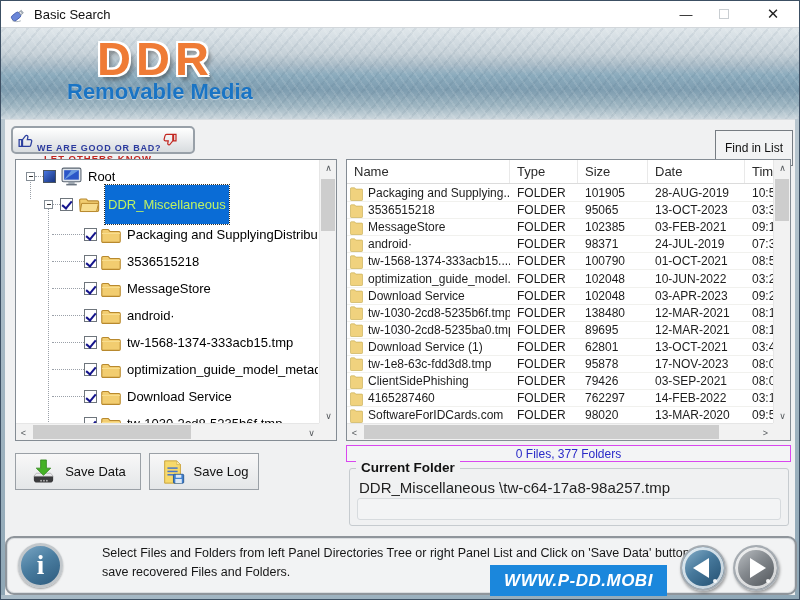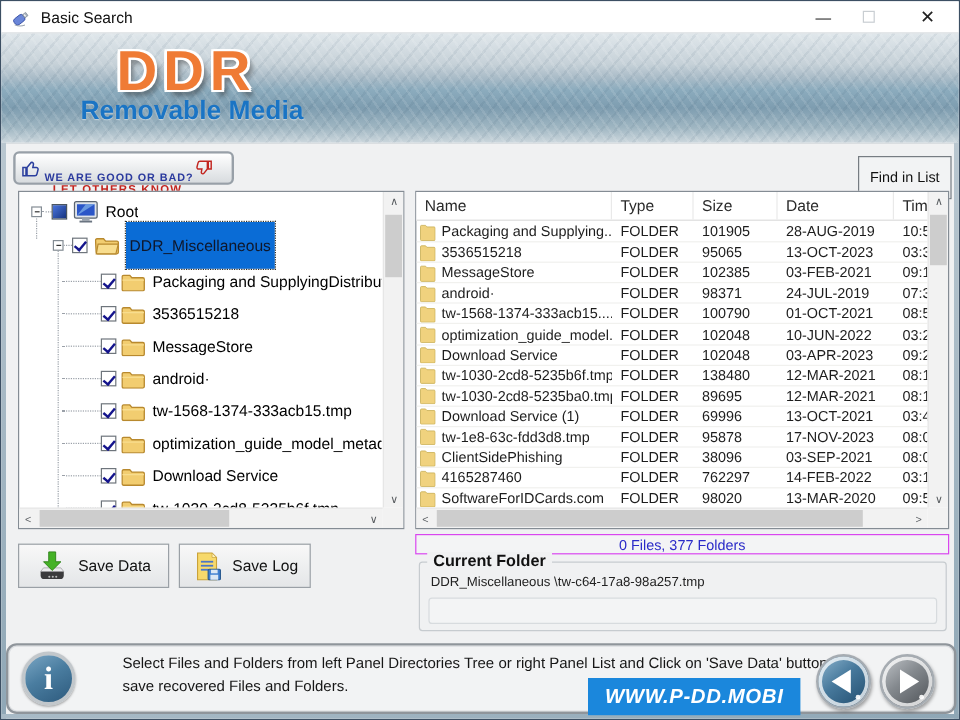--- a/index.html
+++ b/index.html
@@ -62,21 +62,21 @@
   
   .tree-row { position:absolute; height:22px; display:flex; align-items:center; white-space:nowrap; }
   .exp { width:9px; height:9px; border:1px solid #848c94; background:#fff; position:relative; flex:none; }
   .exp::after { content:""; position:absolute; left:1.5px; top:3.3px; width:4px; height:1px; background:#333; }
   .dstub { border-top:1px dotted #9aa0a8; height:1px; flex:none; }
   .cbx { width:13px; height:13px; background:#fff; border:1px solid #6e757c; position:relative; flex:none; }
   .cbx.checked::after { content:""; position:absolute; left:3px; top:0.5px; width:4px; height:8px;
     border-right:2px solid #14148c; border-bottom:2px solid #14148c; transform:rotate(40deg); }
   .cbx.filled { background:linear-gradient(135deg,#4a76e0,#16337e); border-color:#4a5560; }
   .tlabel { font-size:13px; color:#000; overflow:hidden; }
-  .tlabel.selected { background:#0a6cd6; color:#0f172a; padding:12px 3px; outline:1px dotted #30302a; }
+  .tlabel.selected { background:#0a6cd6; color:#bef264; padding:12px 3px; outline:1px dotted #30302a; }
   .vline { position:absolute; width:0; border-left:1px dotted #9aa0a8; }
   .tree-child { position:relative; height:27px; display:flex; align-items:center; white-space:nowrap; }
   .tree-children { position:absolute; top:61px; left:36px; right:18px; }
   .tree-child .dstub { width:32px; }
   .tree-child svg { margin:0 6px 0 4px; flex:none; }
 
   
   .thead { position:absolute; top:0; left:0; right:17px; height:24px; display:grid; grid-template-columns:163px 68px 70px 97px 1fr;
     border-bottom:1px solid #dcdcdc; background:#fff; }
   .thead .hc { font-size:13px; color:#2a2a2a; display:flex; align-items:center; padding-left:7px; border-right:1px solid #e9e9e9; }
@@ -85,21 +85,21 @@
   .trow .c { font-size:12px; color:#1d1d1d; padding-left:7px; white-space:nowrap; overflow:hidden; }
   .trow .name { display:flex; align-items:center; padding-left:3px; }
   .trow .name svg { flex:none; margin-right:5px; }
   .trow .name span { overflow:hidden; white-space:nowrap; }
 
   
   .statusbar { position:absolute; top:444px; left:345px; width:445px; height:17px; border:1px solid #d946ef; background:#f3f4f5;
     display:flex; align-items:center; justify-content:center; font-size:12px; color:#2a2ac8; z-index:6; }
   .groupbox { position:absolute; top:467px; left:348px; width:440px; height:58px; border:1px solid #c6cbcf; border-radius:3px; z-index:6; }
   .groupbox .legend { position:absolute; top:-9px; left:6px; background:#f0f1f2; padding:0 5px; font-size:13.5px; font-weight:bold; color:#111; }
-  .groupbox .path { position:absolute; left:9px; top:10px; font-size:11px; color:#222; }
+  .groupbox .path { position:absolute; left:9px; top:10px; font-size:15px; color:#222; }
   .groupbox .inner { position:absolute; left:7px; right:7px; top:29px; bottom:5px; border:1px solid #d7dbde; border-radius:3px; background:#f3f4f5; }
 
   
   .bigbtn { position:absolute; top:452px; height:37px; border:1px solid #9aa0a6; background:linear-gradient(#f8f8f8,#e4e6e8);
     display:flex; align-items:center; justify-content:center; gap:8px; font-size:13px; color:#111; z-index:6; }
   .bigbtn.save-data { left:14px; width:126px; }
   .bigbtn.save-log { left:148px; width:110px; }
 
   
   .footer { position:absolute; top:535px; left:4px; width:792px; height:59px; border:2px solid #8f959b; border-radius:9px;
@@ -403,21 +403,21 @@
           <div class="c">08:10</div>
         </div>
         <div class="trow">
           <div class="c name">
             <svg width="13" height="15" viewBox="0 0 16 18">
               <path d="M.5 3c0-.6.4-1 1-1h4.2l1.4 1.6h7.4c.6 0 1 .4 1 1v12c0 .6-.4 1-1 1h-13c-.6 0-1-.4-1-1z" fill="#f0d27e" stroke="#cbb25c" stroke-width=".9"></path>
             </svg>
             <span>Download Service (1)</span>
           </div>
           <div class="c">FOLDER</div>
-          <div class="c">69996</div>
+          <div class="c">62801</div>
           <div class="c">13-OCT-2021</div>
           <div class="c">03:49</div>
         </div>
         <div class="trow">
           <div class="c name">
             <svg width="13" height="15" viewBox="0 0 16 18">
               <path d="M.5 3c0-.6.4-1 1-1h4.2l1.4 1.6h7.4c.6 0 1 .4 1 1v12c0 .6-.4 1-1 1h-13c-.6 0-1-.4-1-1z" fill="#f0d27e" stroke="#cbb25c" stroke-width=".9"></path>
             </svg>
             <span>tw-1e8-63c-fdd3d8.tmp</span>
           </div>
@@ -427,21 +427,21 @@
           <div class="c">08:07</div>
         </div>
         <div class="trow">
           <div class="c name">
             <svg width="13" height="15" viewBox="0 0 16 18">
               <path d="M.5 3c0-.6.4-1 1-1h4.2l1.4 1.6h7.4c.6 0 1 .4 1 1v12c0 .6-.4 1-1 1h-13c-.6 0-1-.4-1-1z" fill="#f0d27e" stroke="#cbb25c" stroke-width=".9"></path>
             </svg>
             <span>ClientSidePhishing</span>
           </div>
           <div class="c">FOLDER</div>
-          <div class="c">38096</div>
+          <div class="c">79426</div>
           <div class="c">03-SEP-2021</div>
           <div class="c">08:05</div>
         </div>
         <div class="trow">
           <div class="c name">
             <svg width="13" height="15" viewBox="0 0 16 18">
               <path d="M.5 3c0-.6.4-1 1-1h4.2l1.4 1.6h7.4c.6 0 1 .4 1 1v12c0 .6-.4 1-1 1h-13c-.6 0-1-.4-1-1z" fill="#f0d27e" stroke="#cbb25c" stroke-width=".9"></path>
             </svg>
             <span>4165287460</span>
           </div>

